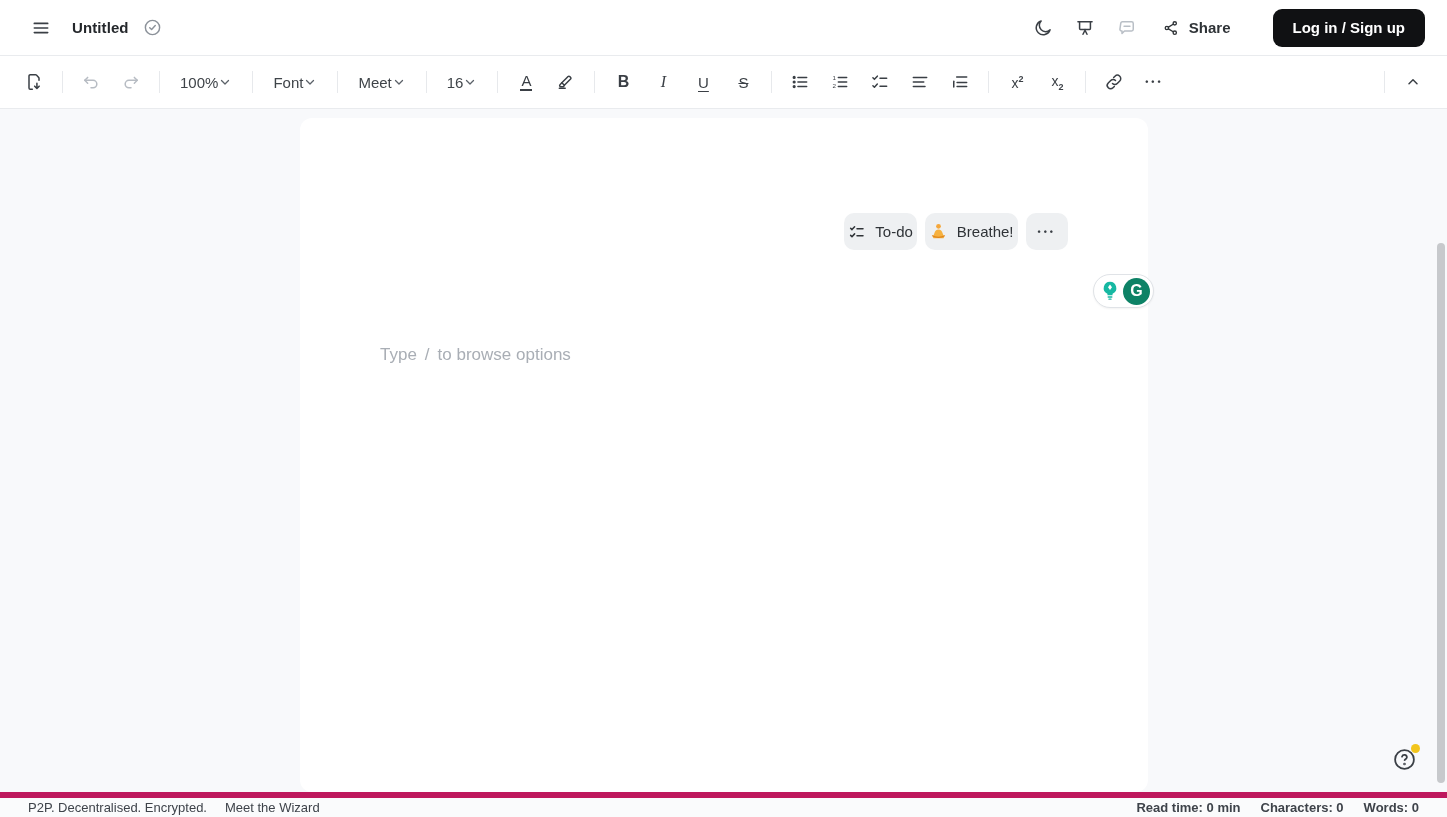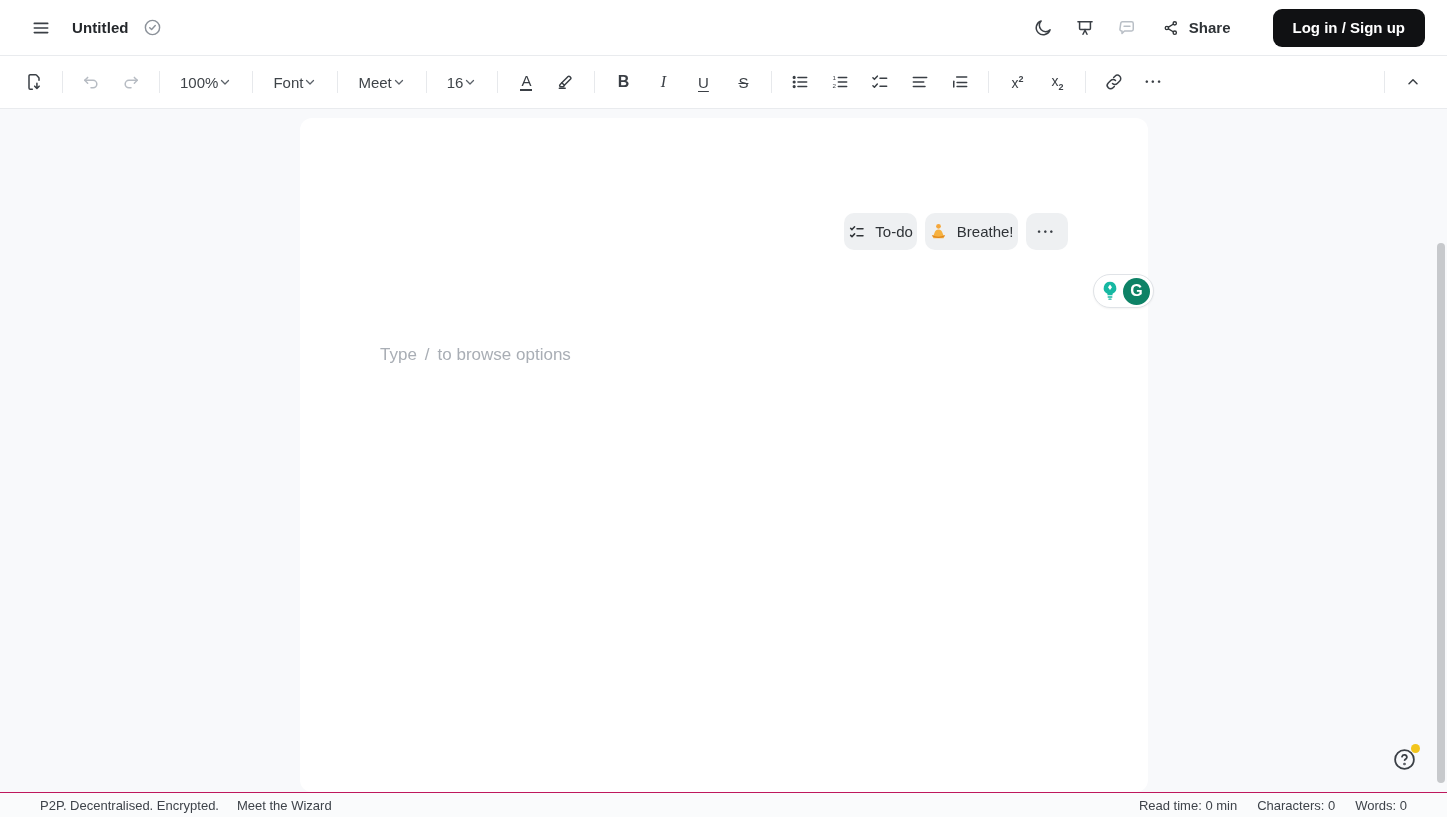--- a/index.html
+++ b/index.html
@@ -107,26 +107,26 @@
   }
   .help-dot {
     position:absolute; right:-1px; top:-2px; width:9px; height:9px; border-radius:50%;
   }
   .scroll-thumb {
     position:absolute; left:1437px; top:243px; width:8px; height:540px;
     background:#c7c9cc; border-radius:4px; cursor:grab;
   }
   .statusbar {
     position:absolute; left:0; right:0; bottom:0; height:25px;
-    background:#fafbfc; border-top:1px solid #be185d;
+    background:#fafbfc; border-top:6px solid #be185d;
     display:flex; align-items:center; font-size:13px; color:#3e434a;
-    padding:0 40px;
+    padding:0 28px;
   }
   .sb-left { display:flex; align-items:center; gap:18px; }
-  .sb-right { margin-left:auto; display:flex; align-items:center; gap:20px; }
+  .sb-right { margin-left:auto; display:flex; align-items:center; gap:20px;font-weight:bold; }
   .sb-link { cursor:pointer; }
   svg { display:block; }
 </style>
 </head>
 <body>
 
 <div class="header">
   <div class="hdr-left">
     <button class="icon-btn">
       <span>

